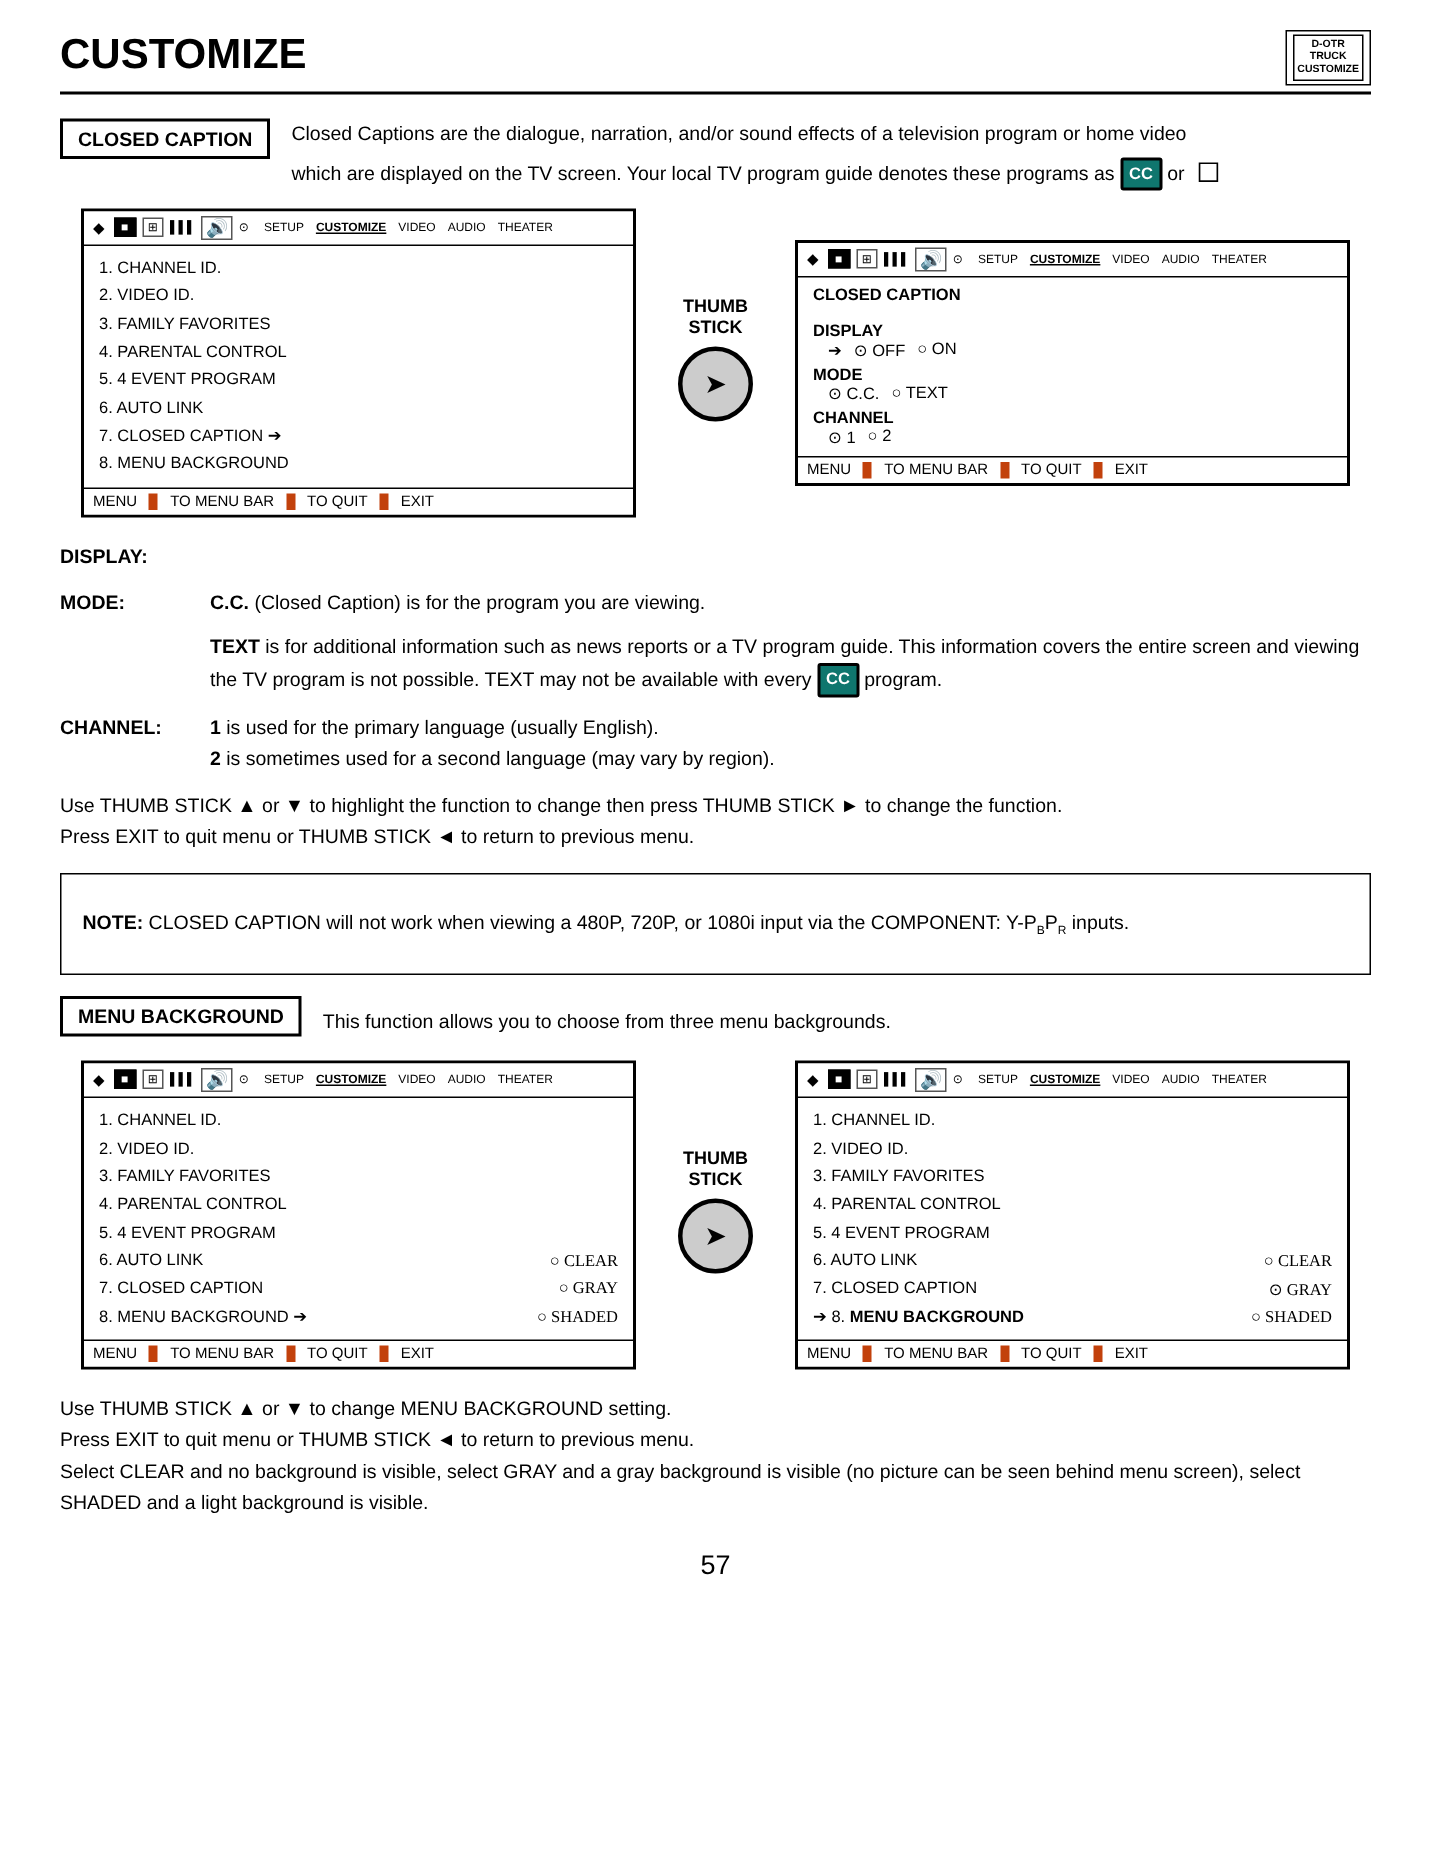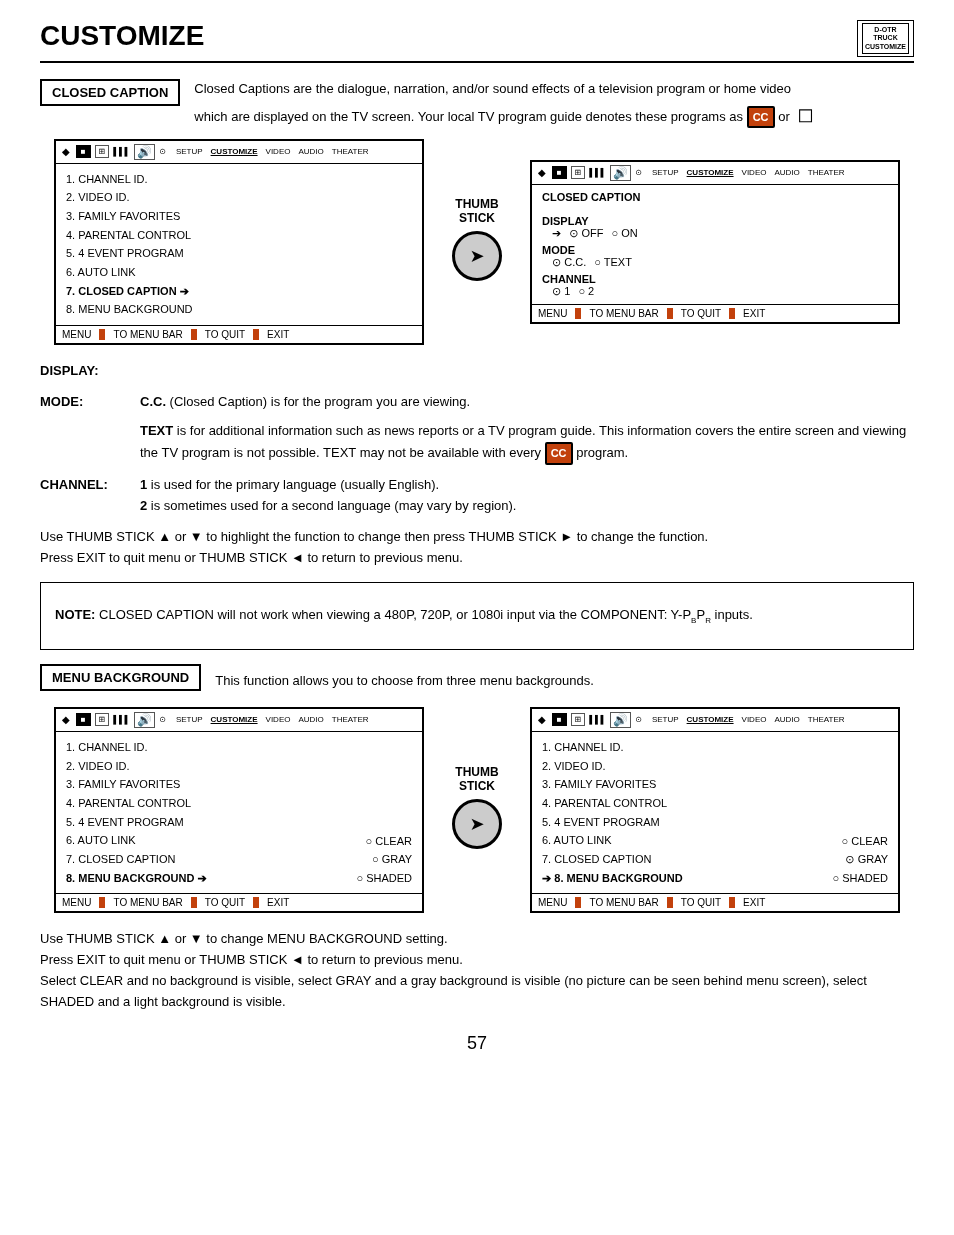--- a/index.html
+++ b/index.html
@@ -48,21 +48,21 @@
       line-height: 1.5;
     }
     .cc-badge {
       display: inline-flex;
       align-items: center;
       justify-content: center;
       border: 2px solid #000;
       font-weight: bold;
       font-size: 11px;
       padding: 1px 4px;
-      background: #c2410c;
+      background: #0f766e;
       color: #fff;
       border-radius: 2px;
       vertical-align: middle;
     }
     .screens-row {
       display: flex;
       align-items: center;
       justify-content: space-around;
       margin: 10px 0 16px 0;
     }
@@ -86,21 +86,21 @@
       align-items: center;
       font-size: 9px;
     }
     .screen-body {
       padding: 6px 10px;
     }
     .menu-item {
       line-height: 1.7;
       font-size: 11px;
     }
-    .menu-item.bold-item { font-weight: bold; }
+    .menu-item.bold-item { font-weight: normal; }
     .screen-footer {
       border-top: 1px solid #000;
       padding: 3px 6px;
       font-size: 10px;
       display: flex;
       gap: 8px;
       background: #fff;
     }
     .footer-sep { border-left: 6px solid #c2410c; padding-left: 8px; }
     .thumb-stick-label {
@@ -179,20 +179,21 @@
       line-height: 1.6;
     }
     .page-number {
       text-align: center;
       font-size: 18px;
       margin-top: 20px;
     }
     .option-col {
       text-align: right;
       font-size: 11px;
+      font-family: Liberation Serif, serif;
     }
     .menu-row {
       display: flex;
       justify-content: space-between;
       align-items: center;
     }
     sub { font-size: 8px; }
   </style>
 </head>
 <body>

